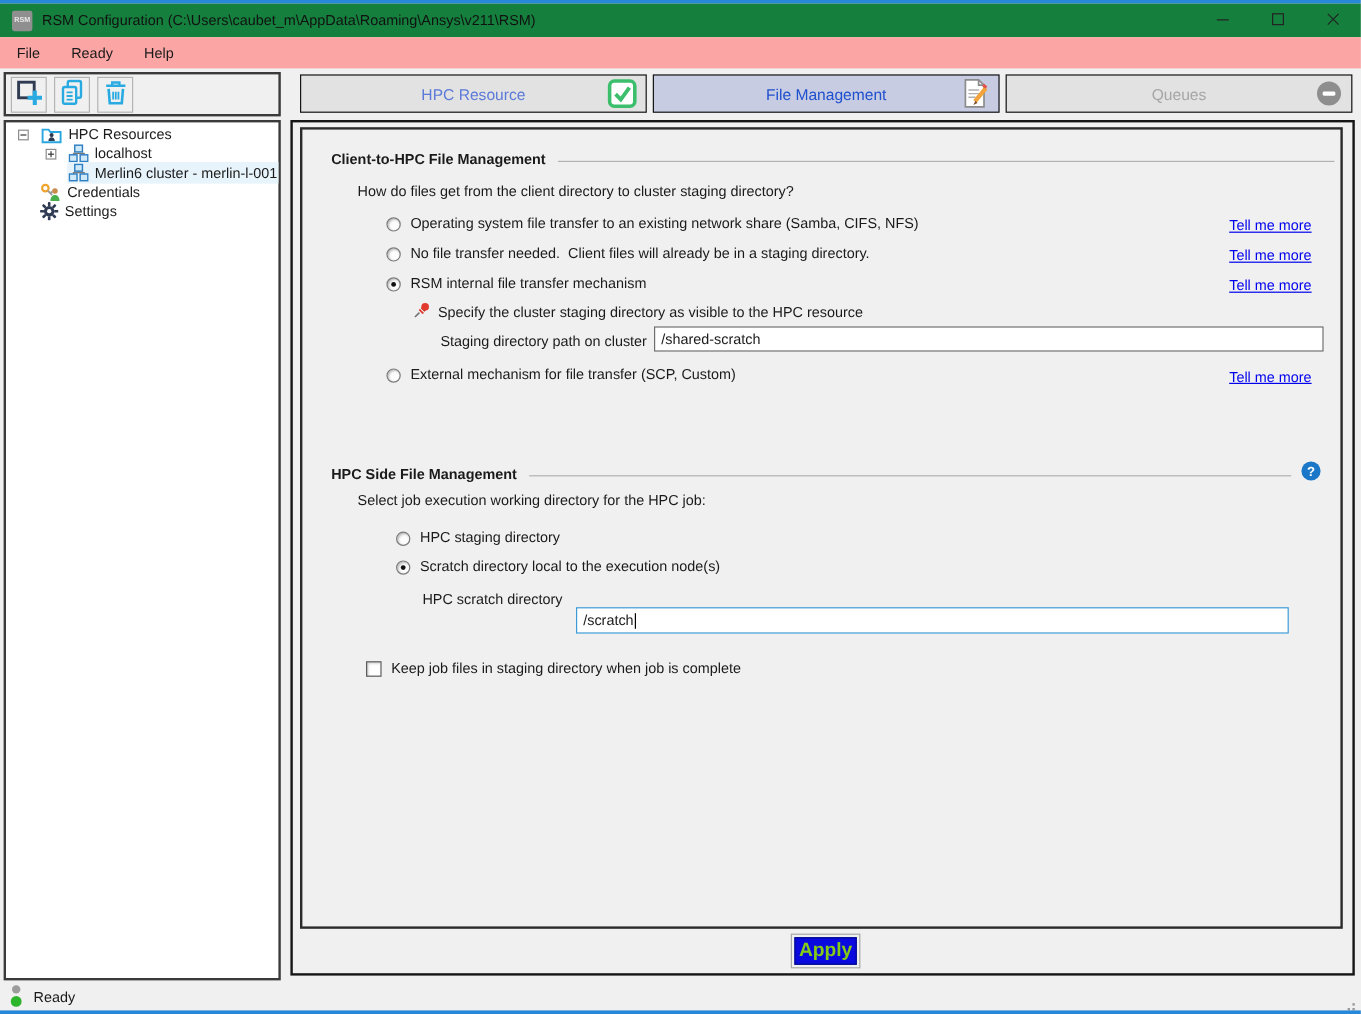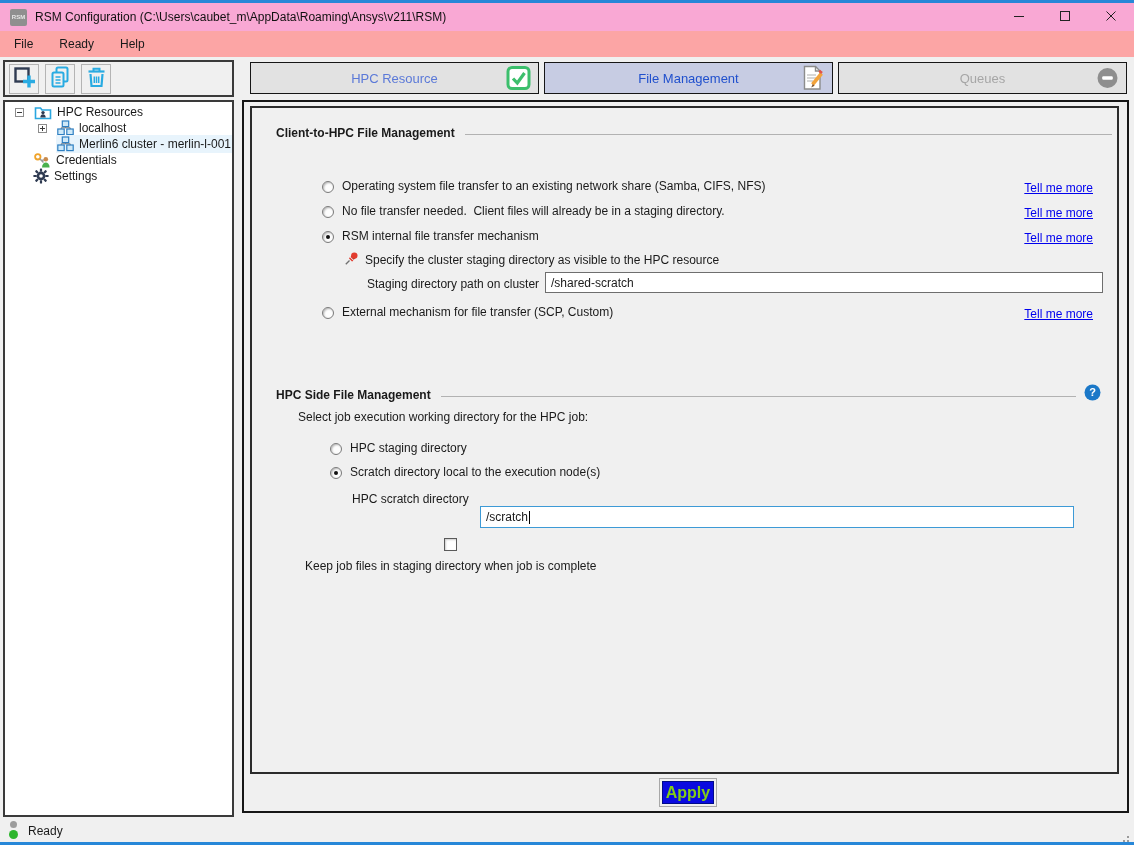--- a/index.html
+++ b/index.html
@@ -2,21 +2,21 @@
 <html><head>
 <meta charset="utf-8">
 <style>
   * { margin:0; padding:0; box-sizing:border-box; }
   html,body { width:1134px; height:845px; }
   body { font-family:"Liberation Sans", sans-serif; font-size:12px; color:#1a1a1a; background:#f0f0f0; overflow:hidden; }
   .window { position:relative; width:1134px; height:845px; background:#f0f0f0; }
 
   
   .accent-top { position:absolute; left:0; top:0; width:100%; height:3px; background:#2787d8; }
-  .titlebar { position:absolute; left:0; top:3px; width:100%; height:28px; background:#f9a8d4; display:flex; align-items:center; }
+  .titlebar { position:absolute; left:0; top:3px; width:100%; height:28px; background:#15803d; display:flex; align-items:center; }
   .app-icon { width:17px; height:17px; margin-left:10px; background:#8f8f8f; border-radius:2px; color:#e8e8e8; font-size:6px; font-weight:bold; display:flex; align-items:center; justify-content:center; }
   .title-text { margin-left:8px; font-size:12px; color:#111; }
   .win-controls { position:absolute; right:0; top:0; height:28px; display:flex; }
   .win-btn { width:46px; height:28px; display:flex; align-items:center; justify-content:center; }
   .menubar { position:absolute; left:0; top:31px; width:100%; height:26px; background:#fca5a5; display:flex; align-items:center; }
   .menu-item { padding:4px 12px; margin-left:2px; }
 
   
   .toolbar-box { position:absolute; left:3px; top:60px; width:231px; height:37px; border:2px solid #3a3a3a; background:#f0f0f0; display:flex; align-items:center; padding-left:4px; gap:6px; }
   .tool-btn { width:30px; height:30px; border:1px solid #b4b4b4; display:flex; align-items:center; justify-content:center; background:#f0f0f0; }
@@ -254,20 +254,21 @@
     </div>
   </div>
 
   <div class="outer-box">
     <div class="content-panel">
 
       <div class="section-header" style="left:24px; top:18px; width:836px;">
         <span class="section-title">Client-to-HPC File Management</span>
         <span class="section-rule"></span>
       </div>
+      <div class="question" style="left:46px; top:44px;">How do files get from the client directory to cluster staging directory?</div>
 
       <div class="opt-row" style="left:70px; top:71px;">
         <span class="radio"></span>
         <span class="opt-label">Operating system file transfer to an existing network share (Samba, CIFS, NFS)</span>
       </div>
       <a class="tell-link" style="right:24px; top:73px;" href="#">Tell me more</a>
 
       <div class="opt-row" style="left:70px; top:96px;">
         <span class="radio"></span>
         <span class="opt-label">No file transfer needed.  Client files will already be in a staging directory.</span>
@@ -324,21 +325,21 @@
         <span class="radio checked"></span>
         <span class="opt-label">Scratch directory local to the execution node(s)</span>
       </div>
 
       <div class="field-label" style="left:100px; top:384px;">HPC scratch directory</div>
       <div class="text-input focused" style="left:228px; top:378px; width:594px; height:22px;" role="textbox">
         <span>/scratch</span>
         <span class="caret"></span>
       </div>
 
-      <div class="chk-row" style="left:53px; top:430px;flex-direction:column;">
+      <div class="chk-row" style="left:53px; top:442px;">
         <span class="checkbox"></span>
         <span>Keep job files in staging directory when job is complete</span>
       </div>
 
     </div>
 
     <div class="apply-frame">
       <div class="apply-button">Apply</div>
     </div>
   </div>

